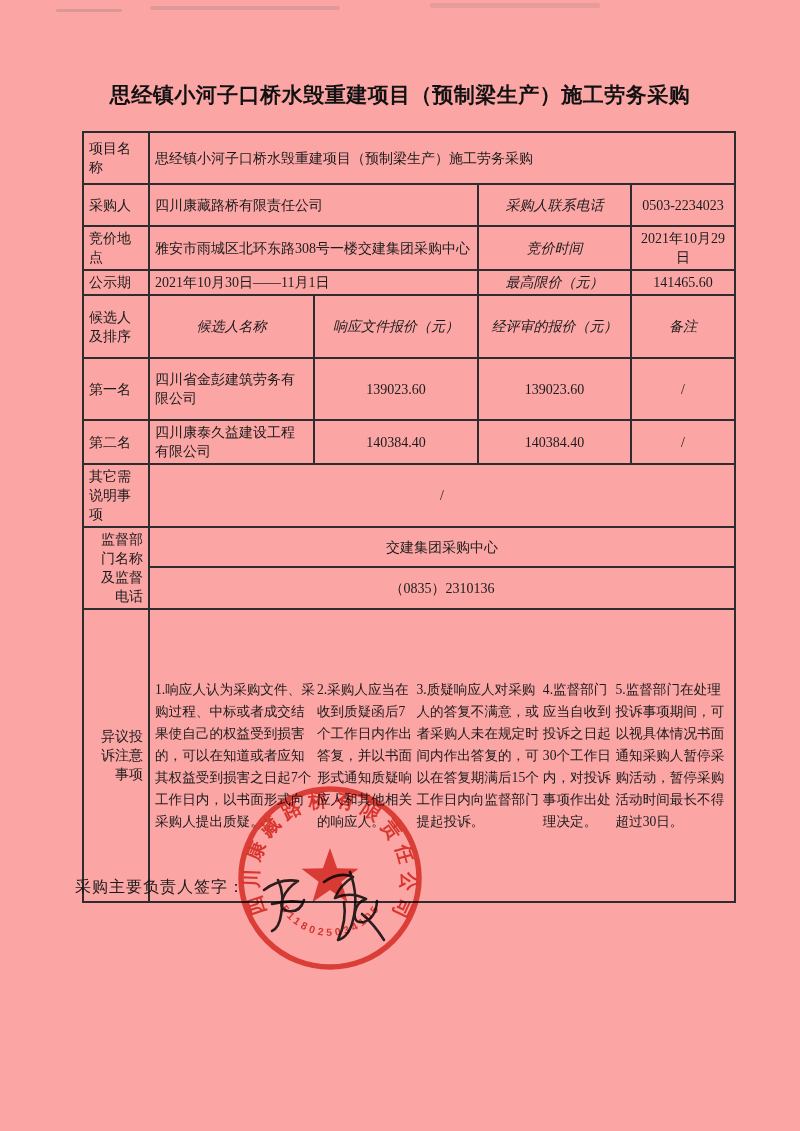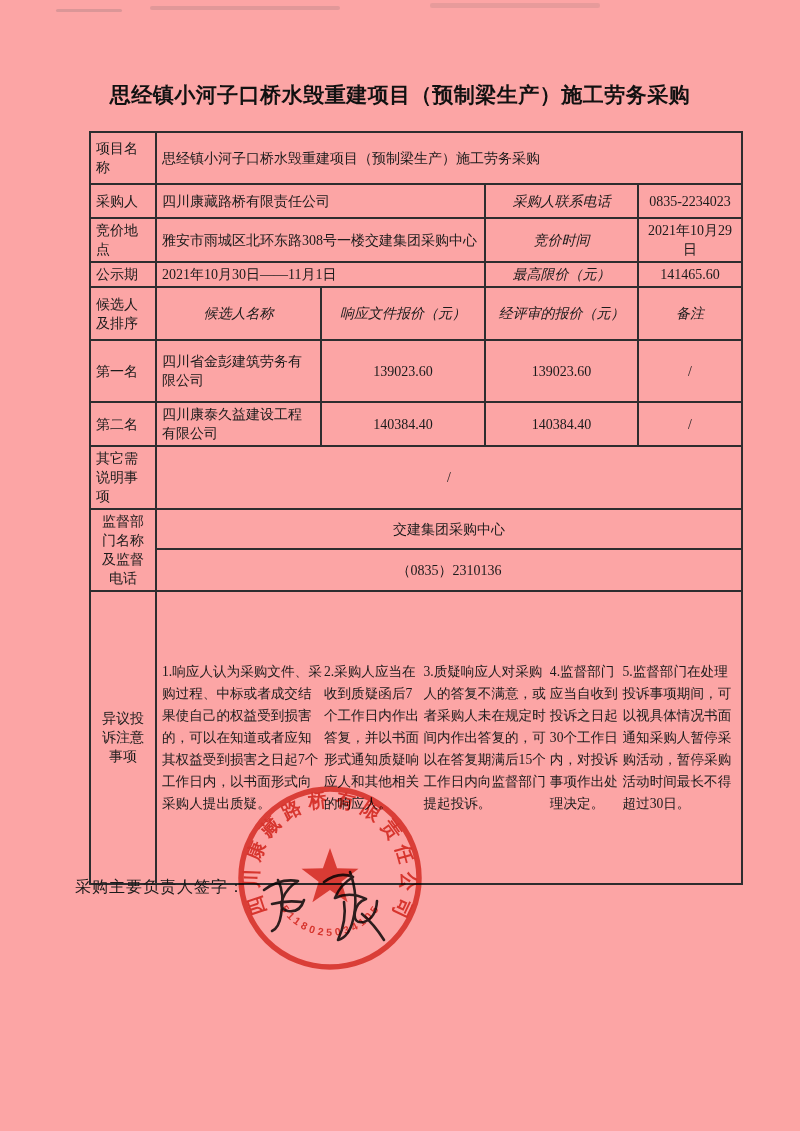--- a/index.html
+++ b/index.html
@@ -13,31 +13,31 @@
   .smudge{position:absolute;background:#5a5a60;border-radius:2px;}
 
   .title-block{
     position:absolute;left:0;top:84px;width:800px;text-align:center;
     font-family:"Liberation Sans","DejaVu Sans",sans-serif;
     font-weight:bold;font-size:21px;line-height:22px;color:#111;
     letter-spacing:0.5px;
   }
 
   table.doc{
-    position:absolute;left:89px;top:131px;width:652px;
+    position:absolute;left:82px;top:131px;width:652px;
     border-collapse:collapse;table-layout:fixed;
   }
   table.doc td{
     border:2px solid #2d2d2f;
     font-size:14px;line-height:19px;
     padding:2px 5px;vertical-align:middle;
     overflow:hidden;
   }
   td.lbl{padding:1px 3px;text-align:left;}
-  td.lbl-c{padding:1px 2px;text-align:center;}
+  td.lbl-c{padding:1px 2px;text-align:right;}
   td.val-l{text-align:left;}
   td.val-c{text-align:center;}
   td.hdr{text-align:center;font-style:italic;}
   td.notes-cell{padding:4px 10px 4px 7px;}
   .notes p{margin:0;font-size:13.6px;line-height:22px;text-align:left;}
   .notes{display:flex;flex-direction:row;justify-content:center;height:100%;}
 
   .sign-label{
     position:absolute;left:75px;top:877px;
     font-size:16px;font-weight:normal;color:#1a1a1a;
@@ -74,39 +74,39 @@
         <col style="width:165px">
         <col style="width:164px">
         <col style="width:153px">
         <col style="width:104px">
     </colgroup>
     <tbody>
       <tr style="height:52px">
         <td class="lbl">项目名称</td>
         <td class="val-l" colspan="4">思经镇小河子口桥水毁重建项目（预制梁生产）施工劳务采购</td>
       </tr>
-      <tr style="height:34px">
+      <tr style="height:42px">
         <td class="lbl">采购人</td>
         <td class="val-l" colspan="2">四川康藏路桥有限责任公司</td>
         <td class="hdr">采购人联系电话</td>
-        <td class="val-c">0835-2234023</td>
+        <td class="val-c">0503-2234023</td>
       </tr>
       <tr style="height:44px">
         <td class="lbl">竞价地点</td>
         <td class="val-l" colspan="2">雅安市雨城区北环东路308号一楼交建集团采购中心</td>
         <td class="hdr">竞价时间</td>
         <td class="val-c">2021年10月29日</td>
       </tr>
       <tr style="height:24px">
         <td class="lbl">公示期</td>
         <td class="val-l" colspan="2">2021年10月30日——11月1日</td>
         <td class="hdr">最高限价（元）</td>
         <td class="val-c">141465.60</td>
       </tr>
-      <tr style="height:53px">
+      <tr style="height:63px">
         <td class="lbl">候选人及排序</td>
         <td class="hdr">候选人名称</td>
         <td class="hdr">响应文件报价（元）</td>
         <td class="hdr">经评审的报价（元）</td>
         <td class="hdr">备注</td>
       </tr>
       <tr style="height:62px">
         <td class="lbl">第一名</td>
         <td class="val-l">四川省金彭建筑劳务有限公司</td>
         <td class="val-c">139023.60</td>

